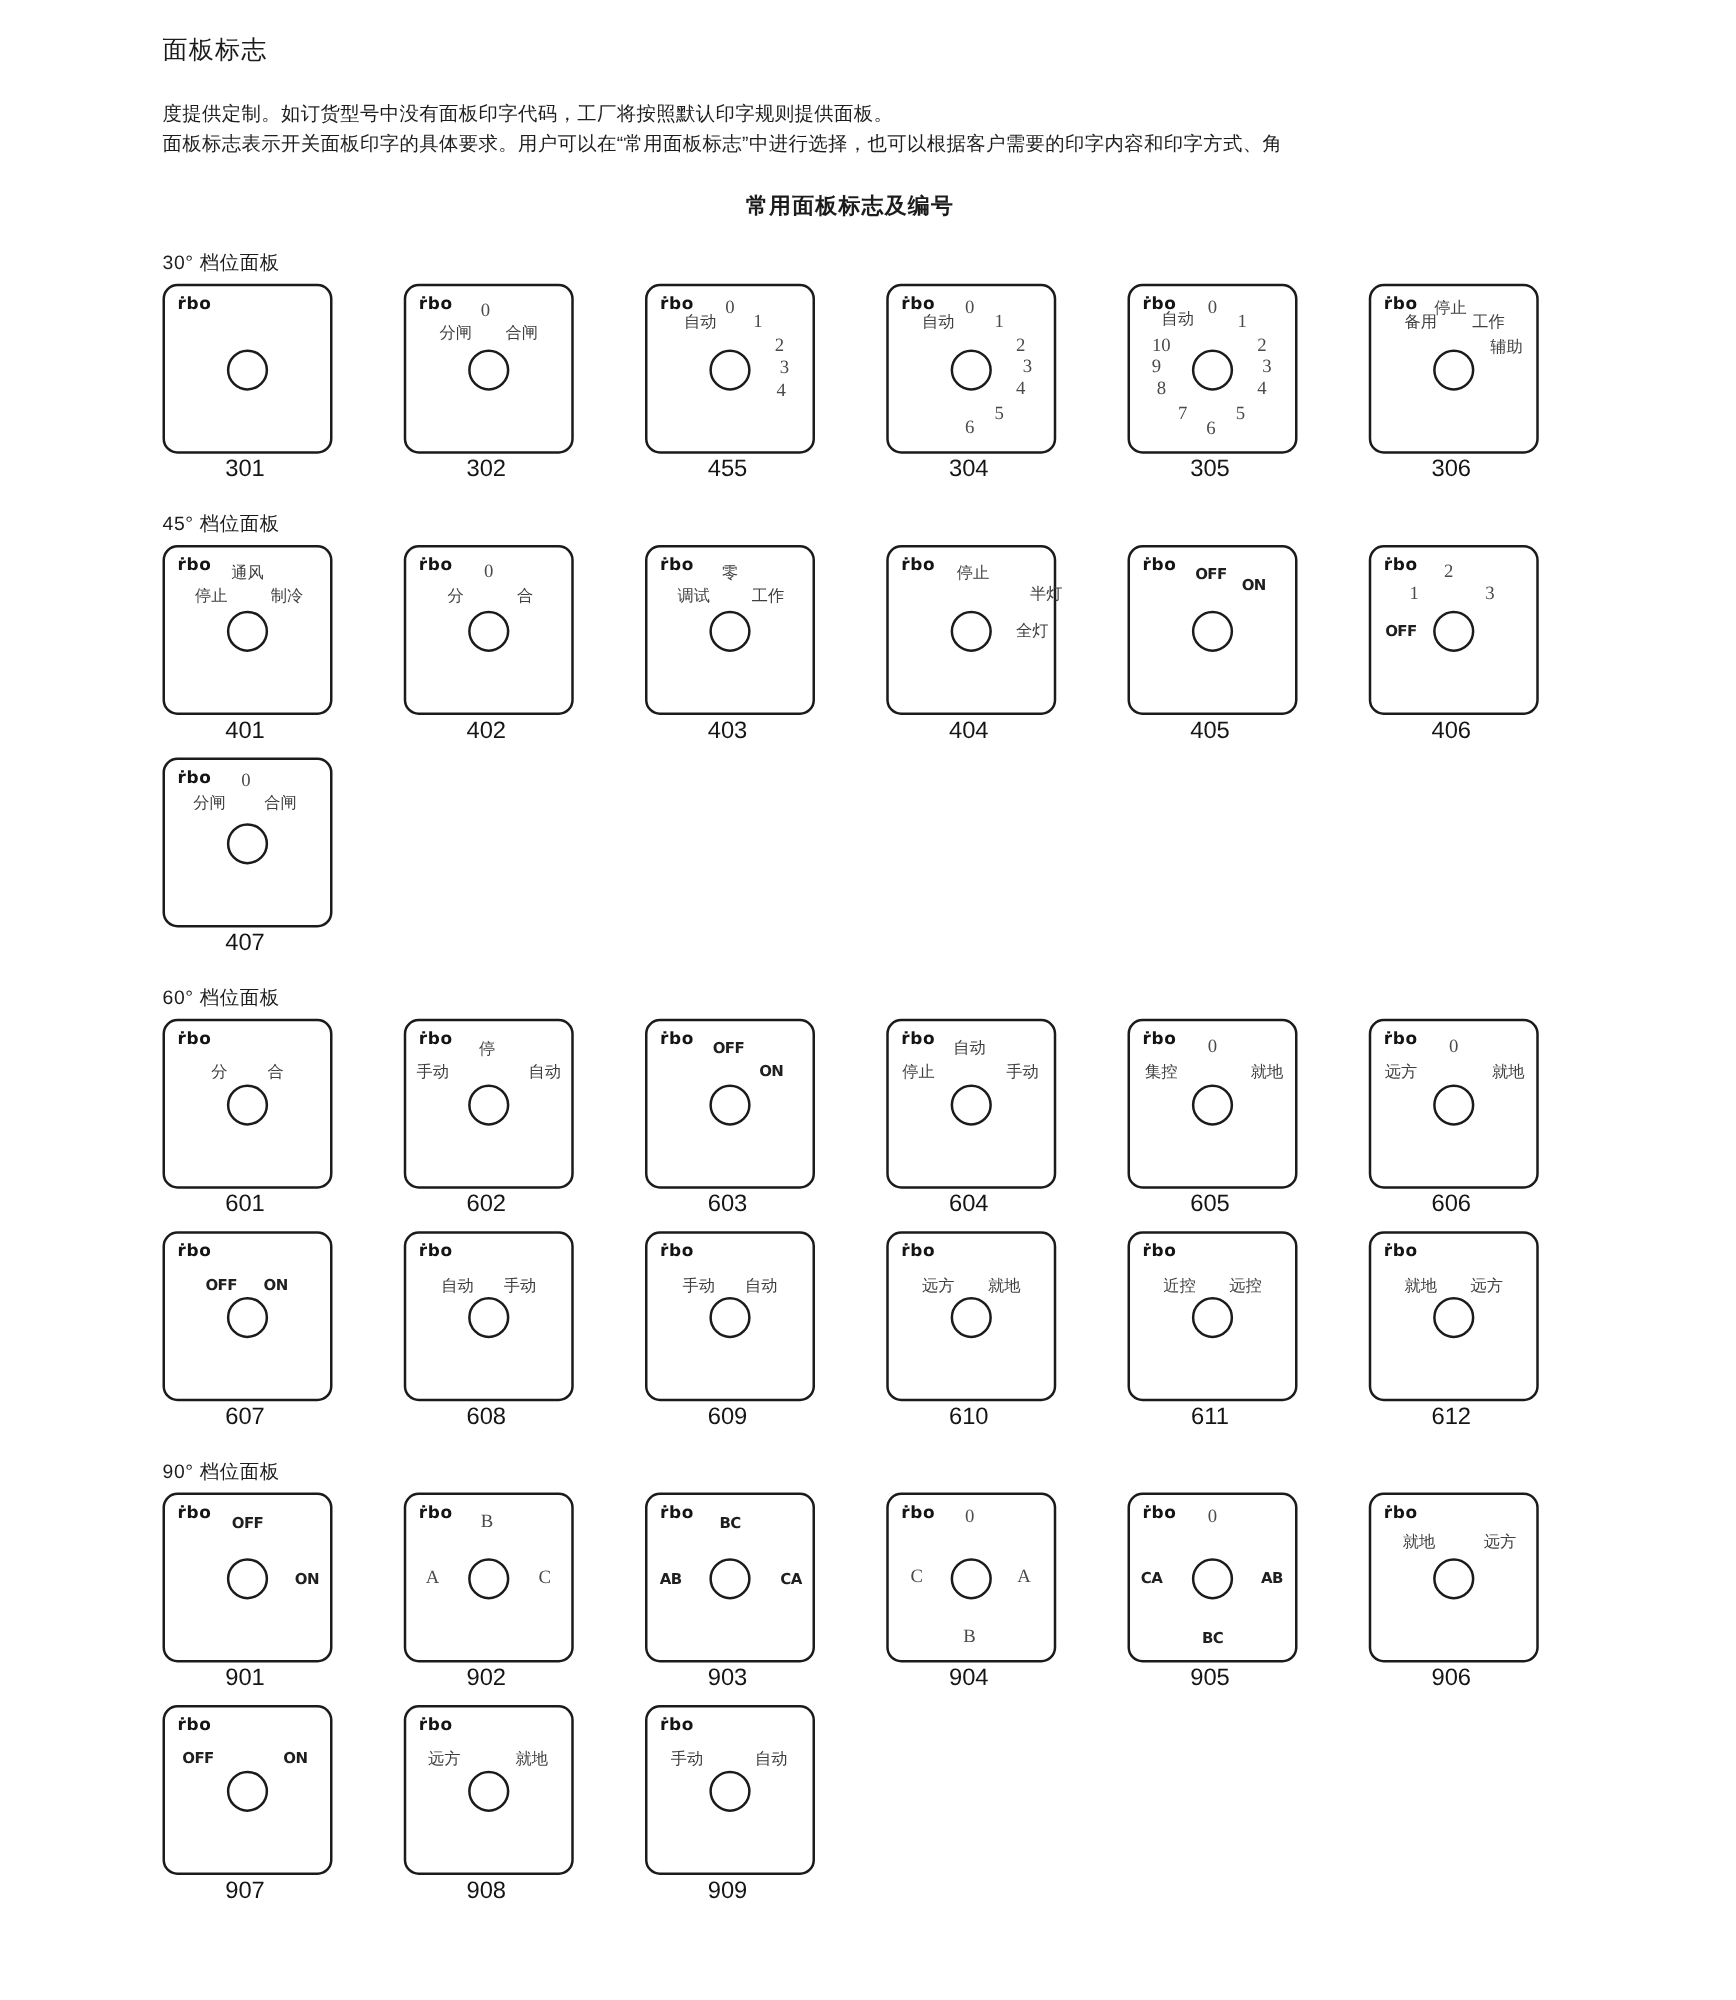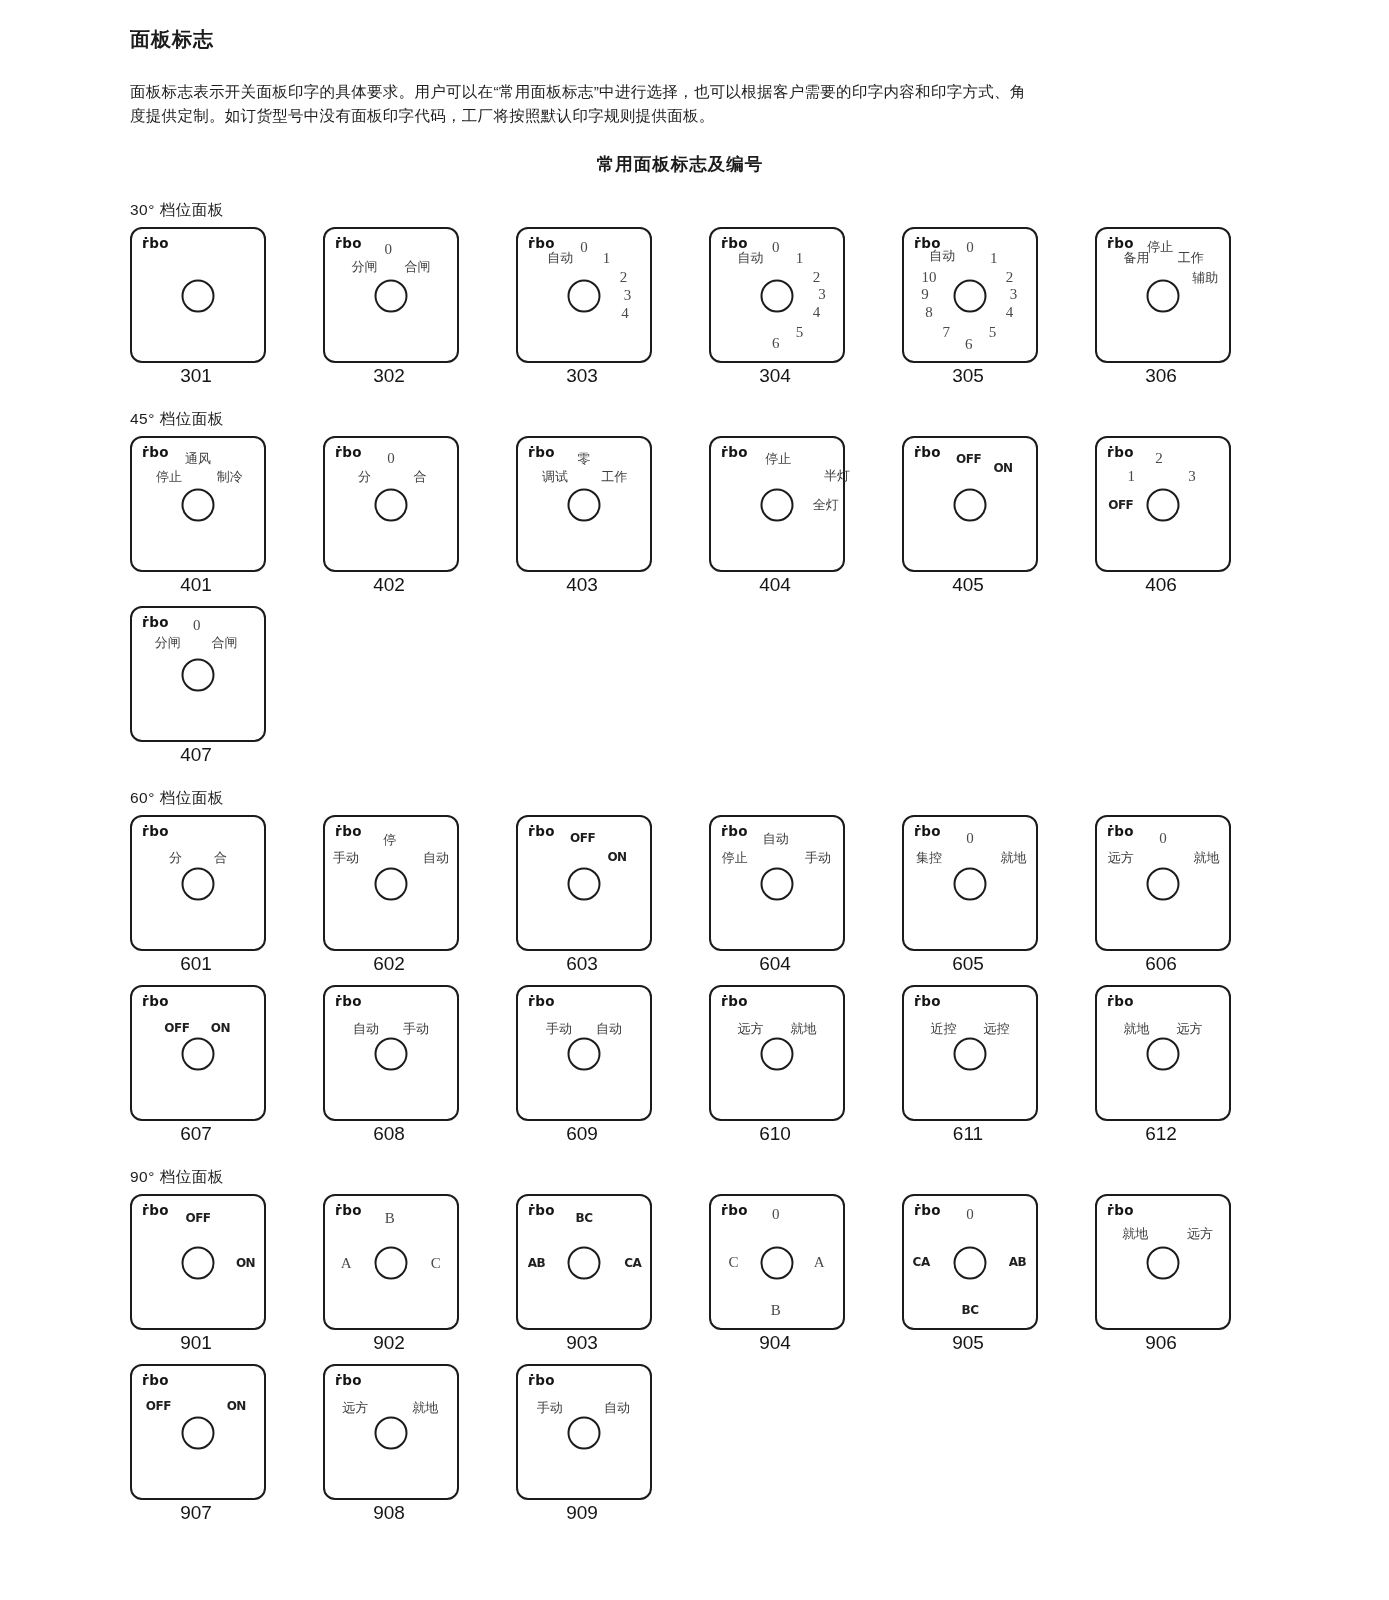--- a/index.html
+++ b/index.html
@@ -5,21 +5,21 @@
   html, body {
     margin: 0; padding: 0;
     background: #ffffff;
     font-family: "Liberation Sans", sans-serif;
     color: #1c1c1c;
   }
   body { width: 1389px; height: 1600px; position: relative; overflow: hidden; }
   .content { padding: 26px 0 0 130px; width: 1108px; }
 
   .page-title {
-    font-size: 20px; font-weight: bold; letter-spacing: 1px;
+    font-size: 20px; font-weight: normal; letter-spacing: 1px;
     margin: 0 0 27px 0;
   }
   .intro {
     font-size: 15.5px; line-height: 24px; color: #1e1e1e;
     letter-spacing: 0.3px;
   }
   .intro-line { display: block; }
   .subtitle {
     width: 1100px; text-align: center;
     font-size: 17.5px; font-weight: bold; letter-spacing: 1px;
@@ -78,22 +78,22 @@
     margin-top: 4px; line-height: 18px;
   }
 </style>
 </head>
 <body>
 
 <div class="content">
   <h1 class="page-title">面板标志</h1>
 
   <div class="intro">
+    <span class="intro-line">度提供定制。如订货型号中没有面板印字代码，工厂将按照默认印字规则提供面板。</span>
     <span class="intro-line">面板标志表示开关面板印字的具体要求。用户可以在“常用面板标志”中进行选择，也可以根据客户需要的印字内容和印字方式、角</span>
-    <span class="intro-line">度提供定制。如订货型号中没有面板印字代码，工厂将按照默认印字规则提供面板。</span>
   </div>
 
   <div class="subtitle">常用面板标志及编号</div>
 
   <div id="sections">
   <div class="section">
     <div class="section-heading">30° 档位面板</div>
     <div class="grid">
   <div class="cell">
     <div class="panel">
@@ -118,21 +118,21 @@
     <div class="panel">
       <span class="logo">ṙbo</span>
       <span class="knob"></span>
     <span class="lbl" style="left: 32%; top: 21%;">自动</span>
               <span class="lbl sym" style="left: 50%; top: 14%;">0</span>
               <span class="lbl sym" style="left: 67%; top: 22%;">1</span>
               <span class="lbl sym" style="left: 80%; top: 36%;">2</span>
               <span class="lbl sym" style="left: 83%; top: 50%;">3</span>
               <span class="lbl sym" style="left: 81%; top: 64%;">4</span>
             </div>
-    <div class="num">303</div>
+    <div class="num">455</div>
   </div>
 
   <div class="cell">
     <div class="panel">
       <span class="logo">ṙbo</span>
       <span class="knob"></span>
     <span class="lbl" style="left: 30%; top: 21%;">自动</span>
               <span class="lbl sym" style="left: 49%; top: 14%;">0</span>
               <span class="lbl sym" style="left: 67%; top: 22%;">1</span>
               <span class="lbl sym" style="left: 80%; top: 36%;">2</span>

